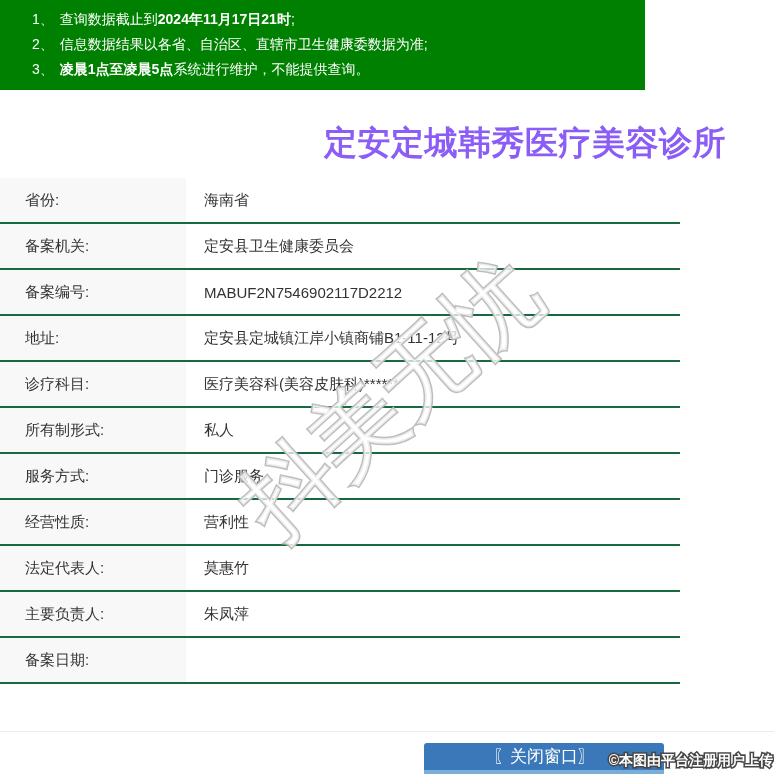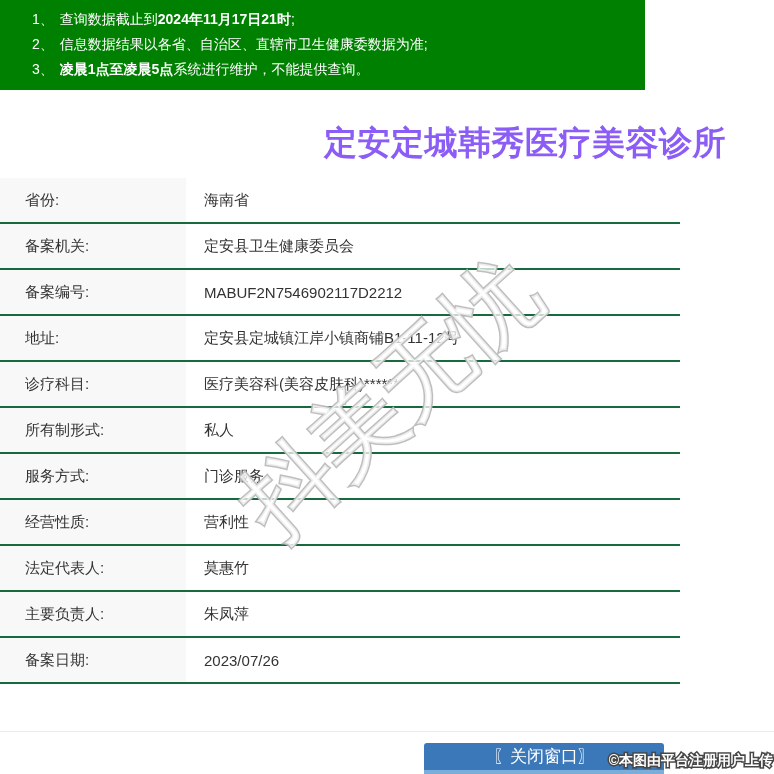--- a/index.html
+++ b/index.html
@@ -127,21 +127,20 @@
     <div class="info-row">
       <div class="cell-label">法定代表人:</div>
       <div class="cell-value">莫惠竹</div>
     </div>
     <div class="info-row">
       <div class="cell-label">主要负责人:</div>
       <div class="cell-value">朱凤萍</div>
     </div>
     <div class="info-row">
       <div class="cell-label">备案日期:</div>
-      <div class="cell-value">2023/07/26</div>
     </div>
   </div>
 
   <div class="watermark">抖美无忧</div>
 
   <div class="footer-divider"></div>
 
   <button class="close-button">〖关闭窗口〗</button>
 
   <div class="copyright">©本图由平台注册用户上传</div>

